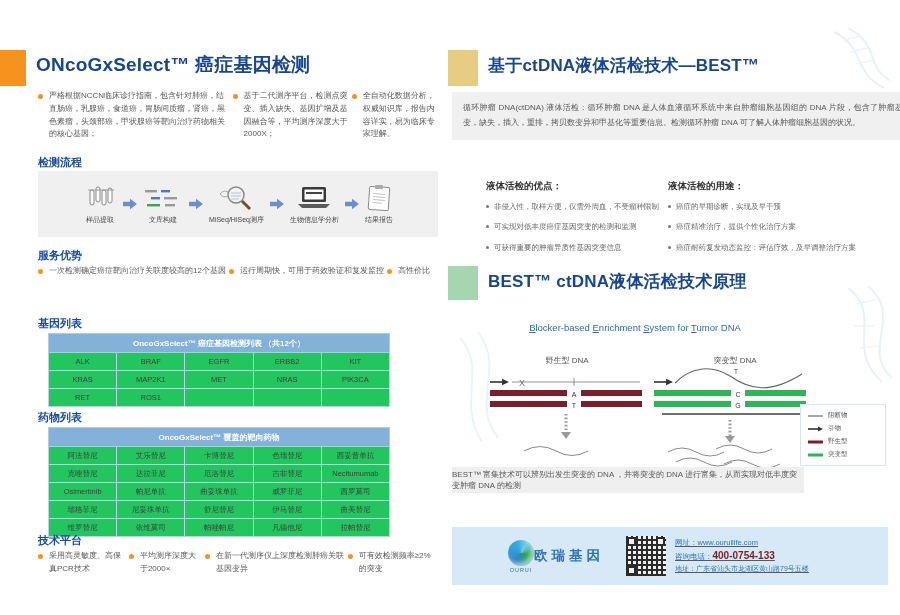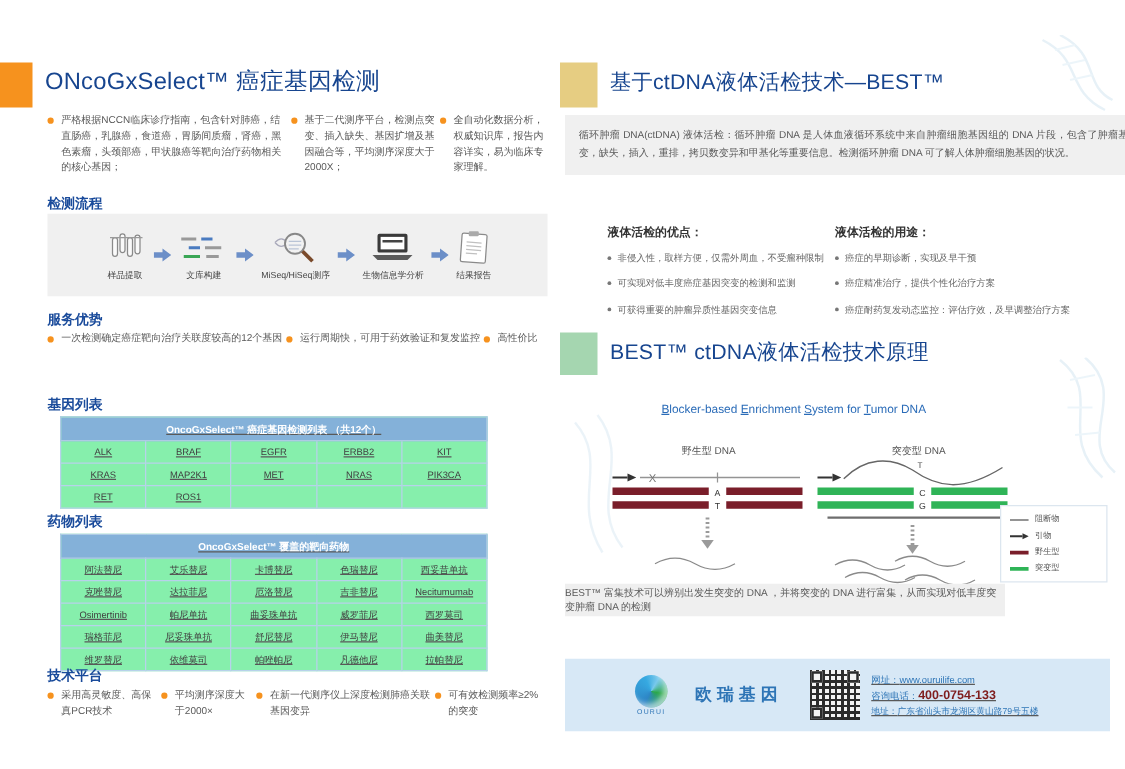--- a/index.html
+++ b/index.html
@@ -5,53 +5,53 @@
   html,body{margin:0;padding:0;background:#fff;}
   body{font-family:"Liberation Sans","DejaVu Sans",sans-serif;color:#595959;}
   #page{position:relative;width:900px;height:615px;background:#ffffff;overflow:hidden;}
 
   .abs{position:absolute;}
   .accent{position:absolute;}
   .accent-orange{left:0;top:50px;width:26px;height:36px;background:#F6921E;}
   .accent-gold{left:448px;top:50px;width:30px;height:36px;background:#E6CD82;}
   .accent-green{left:448px;top:266px;width:30px;height:34px;background:#A5D6B0;}
 
-  .h1{position:absolute;font-weight:normal;color:#17458F;font-size:19px;letter-spacing:0.2px;white-space:nowrap;}
+  .h1{position:absolute;font-weight:bold;color:#17458F;font-size:19px;letter-spacing:0.2px;white-space:nowrap;}
   .h2{position:absolute;font-weight:bold;color:#1A4B9B;font-size:11px;white-space:nowrap;}
   .rh{position:absolute;font-weight:bold;color:#333;font-size:9.5px;white-space:nowrap;}
 
   .blist{position:absolute;display:flex;gap:4px;}
   .b-row{display:flex;gap:6px;font-size:8px;line-height:1.6;color:#595959;}
   .dot{flex:none;width:5px;height:5px;border-radius:50%;background:#F6921E;margin-top:4px;}
   .rlist{position:absolute;display:flex;flex-direction:column;gap:9px;}
   .r-row{display:flex;gap:5px;font-size:7.5px;line-height:1.5;color:#666;}
   .mini{flex:none;width:3px;height:3px;border-radius:50%;background:#777;margin-top:4px;}
 
   .graybox{position:absolute;background:#F0F0F0;}
   .process-box{left:38px;top:171px;width:400px;height:66px;display:flex;align-items:center;justify-content:center;gap:6px;padding:0 4px;box-sizing:border-box;}
   .step{display:flex;flex-direction:column;align-items:center;gap:3px;}
   .step-label{font-size:7px;color:#444;white-space:nowrap;}
 
-  table.tbl{position:absolute;border-collapse:collapse;table-layout:fixed;background:#86efac;text-decoration:underline;}
+  table.tbl{position:absolute;border-collapse:collapse;table-layout:fixed;background:#22c55e;}
   table.tbl th{background:#84B1D9;color:#fff;font-size:8px;font-weight:bold;height:16px;border:1px solid #AFCBE5;}
   table.tbl td{border:1px solid #B7D2EA;font-size:7.5px;color:#404040;text-align:center;height:15px;overflow:hidden;white-space:nowrap;}
 
   .intro-box{left:452px;top:92px;width:503px;box-sizing:border-box;padding:9px 11px;background:#F0F0F0;font-size:8px;line-height:1.85;color:#595959;text-align:justify;}
   .subtitle{position:absolute;left:470px;top:322px;width:330px;text-align:center;color:#2B6CB8;font-size:9.5px;}
   .subtitle .u{text-decoration:underline;}
   .summary-bar{left:452px;top:467px;width:352px;height:26px;background:#EFEFEF;display:flex;align-items:center;justify-content:center;font-size:8px;color:#595959;}
 
   .legend{position:absolute;left:800px;top:404px;width:86px;box-sizing:border-box;border:1px solid #DCE6EF;background:#fff;padding:6px 7px;display:flex;flex-direction:column;gap:4px;}
   .lg-row{display:flex;align-items:center;gap:5px;font-size:6.5px;color:#555;}
 
   .footer{left:452px;top:527px;width:436px;height:58px;background:#D7E8F6;display:flex;align-items:center;box-sizing:border-box;padding:0 10px 0 56px;}
   .logo-wrap{display:flex;flex-direction:column;align-items:center;}
   .logo-circle{width:26px;height:26px;border-radius:50%;background:conic-gradient(from 210deg,#2E86C6,#36A9E1 35%,#79C9EC 50%,#2BA84A 70%,#2E86C6);box-shadow:inset -3px -3px 4px rgba(255,255,255,.55);}
   .logo-en{font-size:5.5px;color:#2E75B6;letter-spacing:1px;margin-top:1px;}
-  .logo-cn{font-size:13.5px;font-weight:bold;color:#2E75B6;letter-spacing:4px;margin-left:22px;white-space:nowrap;}
+  .logo-cn{font-size:13.5px;font-weight:bold;color:#2E75B6;letter-spacing:4px;margin-left:0;white-space:nowrap;}
   .qr{width:40px;height:40px;margin-left:22px;flex:none;background:
       repeating-linear-gradient(0deg,#2b2b2b 0 2px,transparent 2px 5px),
       repeating-linear-gradient(90deg,#2b2b2b 0 2px,#f2f2f2 2px 5px);position:relative;}
   .qr i{position:absolute;width:9px;height:9px;background:#f2f2f2;border:2px solid #2b2b2b;box-sizing:border-box;}
   .qr i.tl{left:1px;top:1px;} .qr i.tr{right:1px;top:1px;} .qr i.bl{left:1px;bottom:1px;}
   .contact{margin-left:9px;display:flex;flex-direction:column;gap:2px;text-decoration:underline;}
   .c-line{font-size:7.5px;color:#2E75B6;white-space:nowrap;}
   .c-phone{font-size:10px;font-weight:bold;color:#7f1d1d;}
   .c-addr{font-size:7px;}
 

